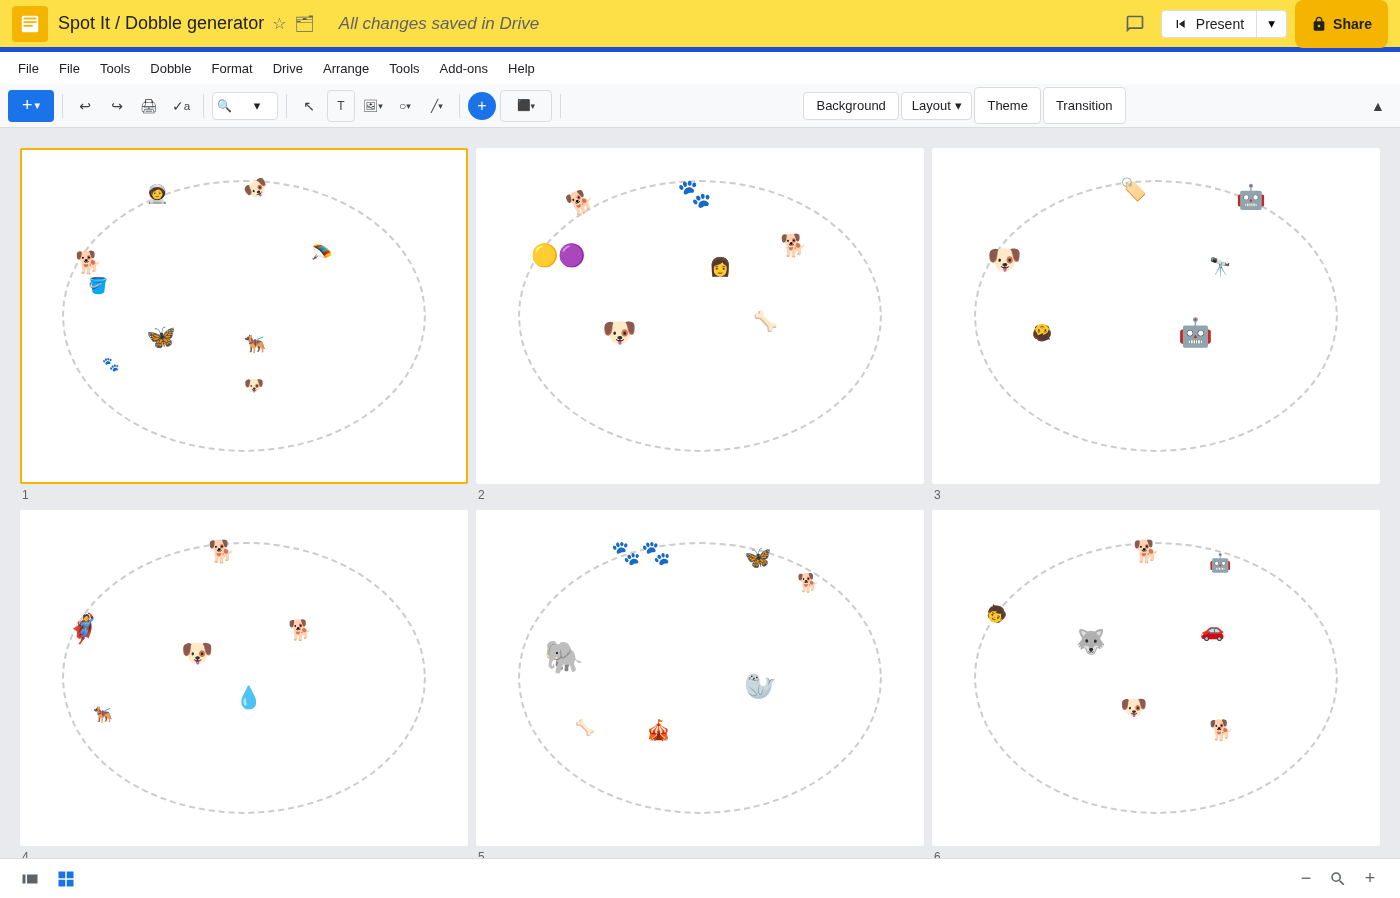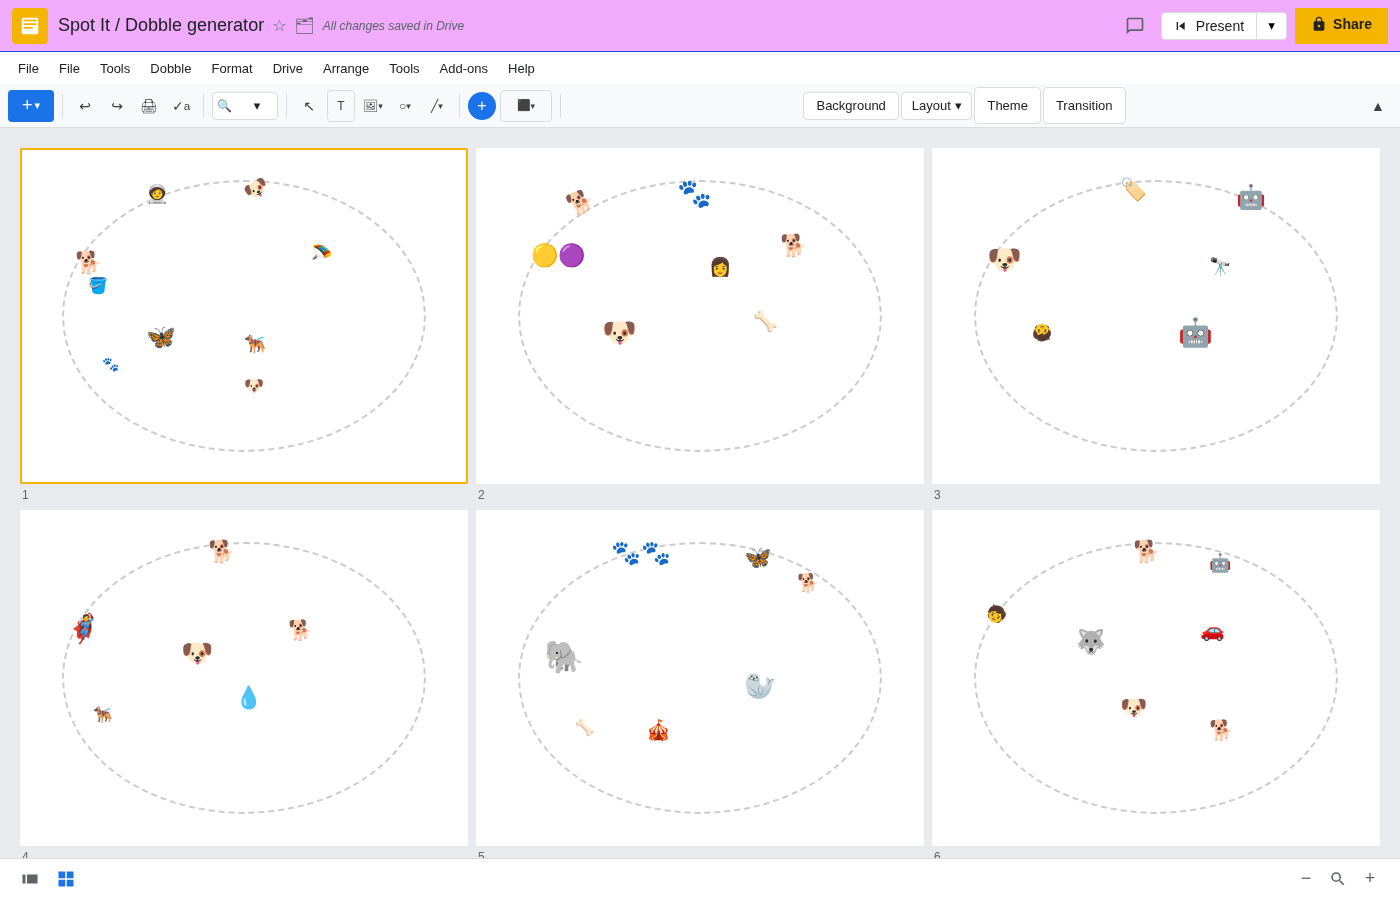--- a/index.html
+++ b/index.html
@@ -2,23 +2,23 @@
 <html><head>
   <meta charset="utf-8">
   <style>
     * { box-sizing: border-box; margin: 0; padding: 0; }
     body { font-family: Arial, sans-serif; background: #f1f1f1; height: 898px; overflow: hidden; display: flex; flex-direction: column; }
 
     
     .header {
       display: flex;
       align-items: center;
-      background: #f0abfc;
+      background: #fde047;
       padding: 6px 12px;
-      border-bottom: 1px solid #1d4ed8;
+      border-bottom: 5px solid #1d4ed8;
       height: 52px;
       gap: 10px;
     }
     .app-icon {
       width: 36px; height: 36px;
       background: #F4B400;
       border-radius: 4px;
       display: flex; align-items: center; justify-content: center;
       flex-shrink: 0;
     }
@@ -40,39 +40,39 @@
       display: flex; align-items: center; gap: 6px;
       padding: 0 12px; height: 100%;
       font-size: 14px; font-weight: 500; color: #202124;
       background: #fff; border: none; cursor: pointer;
     }
     .present-dropdown {
       width: 30px; height: 100%; border: none; border-left: 1px solid #dadce0;
       background: #fff; cursor: pointer; display: flex; align-items: center; justify-content: center;
     }
     .share-btn {
-      display: flex; align-items: flex-start; gap: 6px;
-      background: #F4B400; border: none; border-radius: 0;
+      display: flex; align-items: center; gap: 6px;
+      background: #F4B400; border: none; border-radius: 8px;
       padding: 8px 16px; cursor: pointer; font-size: 14px; font-weight: 600; color: #202124;
-      height: 36px;
+      height: 48px;
     }
 
     
     .menubar {
       display: flex; align-items: center;
       background: #fff;
       padding: 0 8px;
       height: 32px;
       gap: 0;
     }
     .menu-item {
       padding: 4px 10px; font-size: 13px; color: #202124; cursor: pointer;
       border-radius: 4px;
     }
-    .save-status { font-size: 12px; color: #5f6368; font-style: italic; }
+    .save-status { margin-left: 16px; font-size: 17px; color: #5f6368; font-style: italic; }
 
     
     .toolbar {
       display: flex; align-items: center;
       background: #f8f9fa;
       border-bottom: 1px solid #ddd;
       padding: 4px 8px;
       height: 44px;
       gap: 4px;
     }

